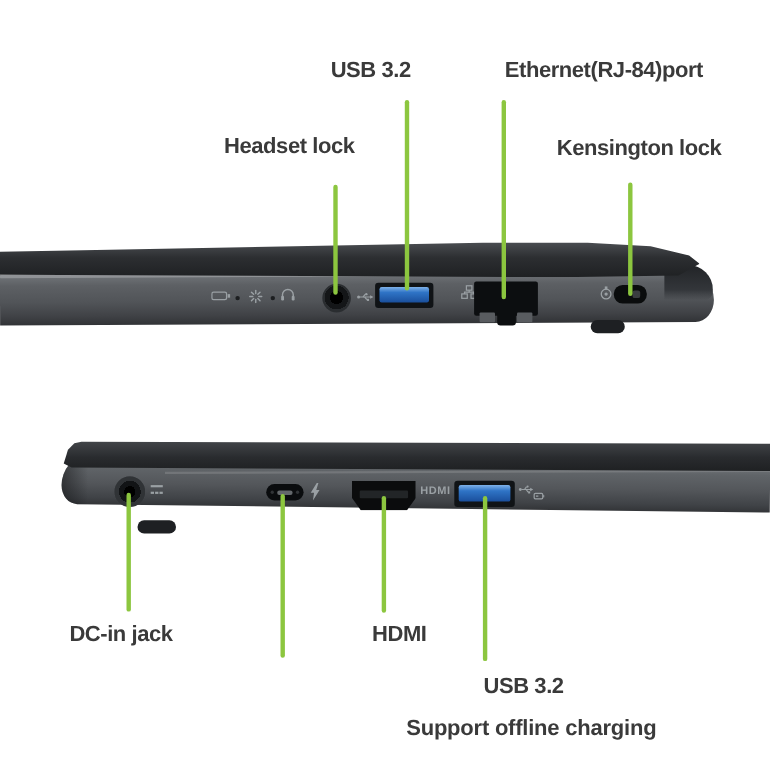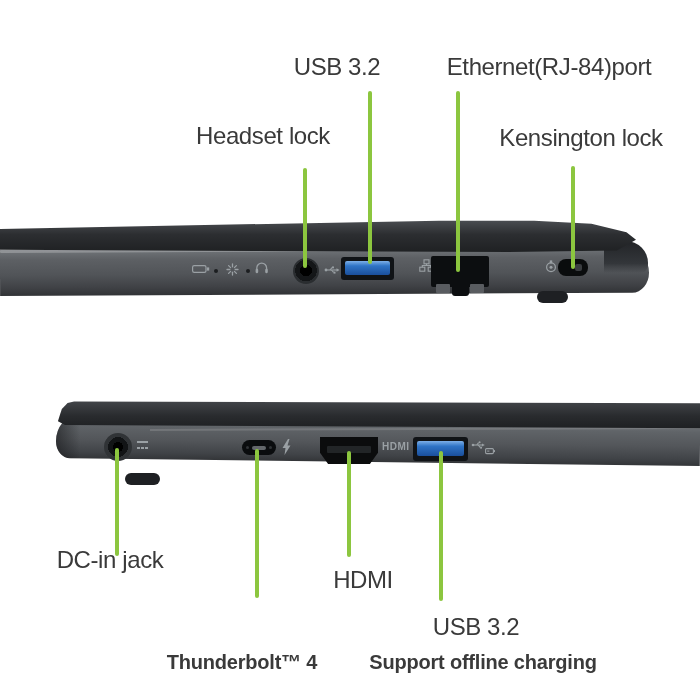--- a/index.html
+++ b/index.html
@@ -1,21 +1,21 @@
 <!DOCTYPE html>
 <html style="--green: #8CC63F; --label: #3A3A3A; --icon: #9AA0A4;"><head>
 <meta charset="utf-8">
 <style>
   html,body{margin:0;padding:0;background:#ffffff;}
   .stage{position:relative;width:700px;height:700px;background:#ffffff;overflow:hidden;
          font-family:"Liberation Sans",sans-serif;}
 
   
   .label{position:absolute;transform:translateX(-50%);color:var(--label,#3a3a3a);
-         font-size:24px;font-weight:400;letter-spacing:-0.4px;white-space:nowrap;z-index:7;}
+         font-size:20px;font-weight:700;letter-spacing:-0.4px;white-space:nowrap;z-index:7;}
   .sublabel{position:absolute;transform:translateX(-50%);color:var(--label,#3a3a3a);
          font-size:20px;font-weight:600;letter-spacing:-0.2px;white-space:nowrap;z-index:7;}
 
   
   .cline{position:absolute;width:4px;background:var(--green,#8CC63F);border-radius:2px;z-index:6;}
 
   
   .part{position:absolute;}
   .top-lid{left:0;top:220px;width:636px;height:32px;z-index:4;
     background:linear-gradient(180deg,#4b4e52 0%,#2c2e31 45%,#1f2123 100%);
@@ -208,19 +208,18 @@
         <line x1="16.2" y1="12.1" x2="18.4" y2="12.1"></line>
       </g>
     </svg>
   </div>
 
   <div class="cline" style="left:115px;top:448px;height:108px;"></div>
   <div class="cline" style="left:255px;top:449px;height:149px;"></div>
   <div class="cline" style="left:347px;top:451px;height:106px;"></div>
   <div class="cline" style="left:439px;top:451px;height:150px;"></div>
 
-  <div class="label" style="left:110px;top:546px;">DC-in jack</div>
+  <div class="label" style="left:110px;top:566px;">DC-in jack</div>
   <div class="label" style="left:363px;top:566px;">HDMI</div>
-  <div class="sublabel" style="left:242px;top:651px;">Thunderbolt™ 4</div>
   <div class="label" style="left:476px;top:613px;">USB 3.2</div>
   <div class="sublabel" style="left:483px;top:651px;">Support offline charging</div>
 
 </div>
 
 </body></html>

